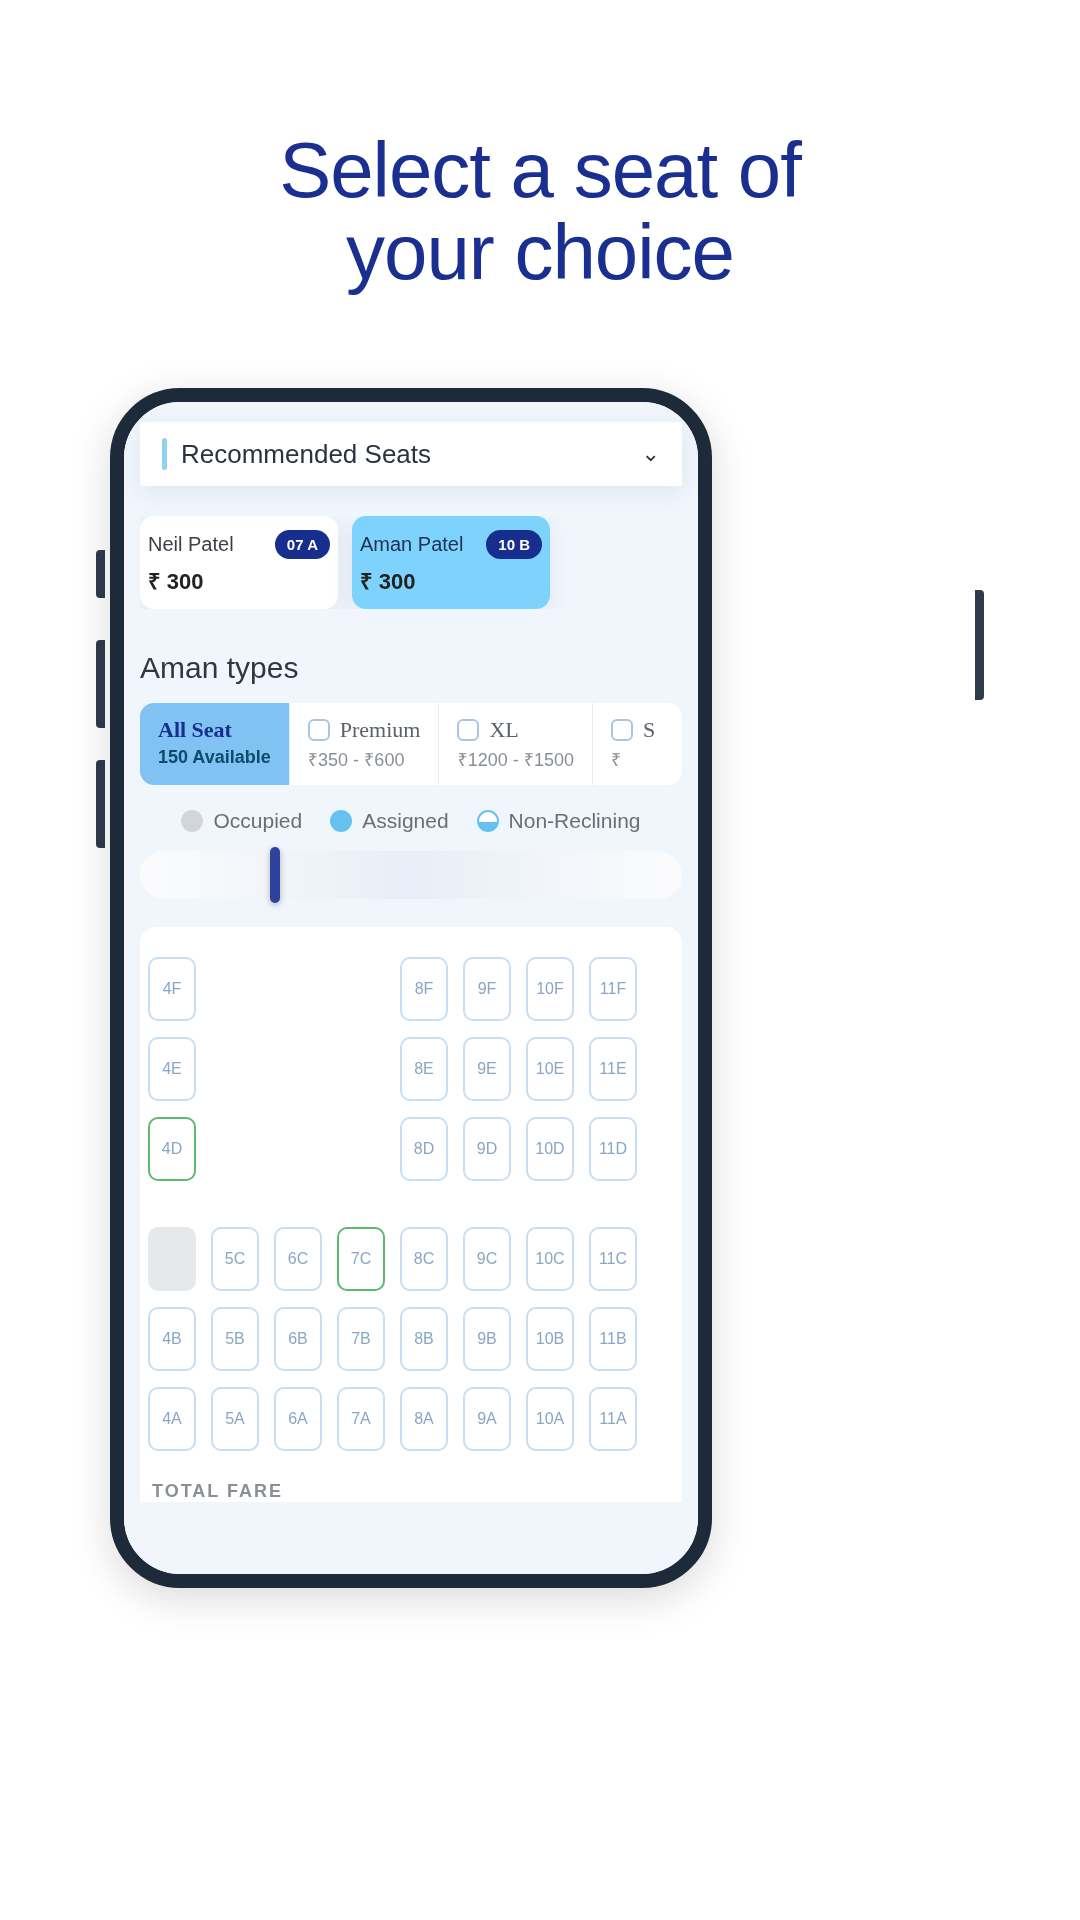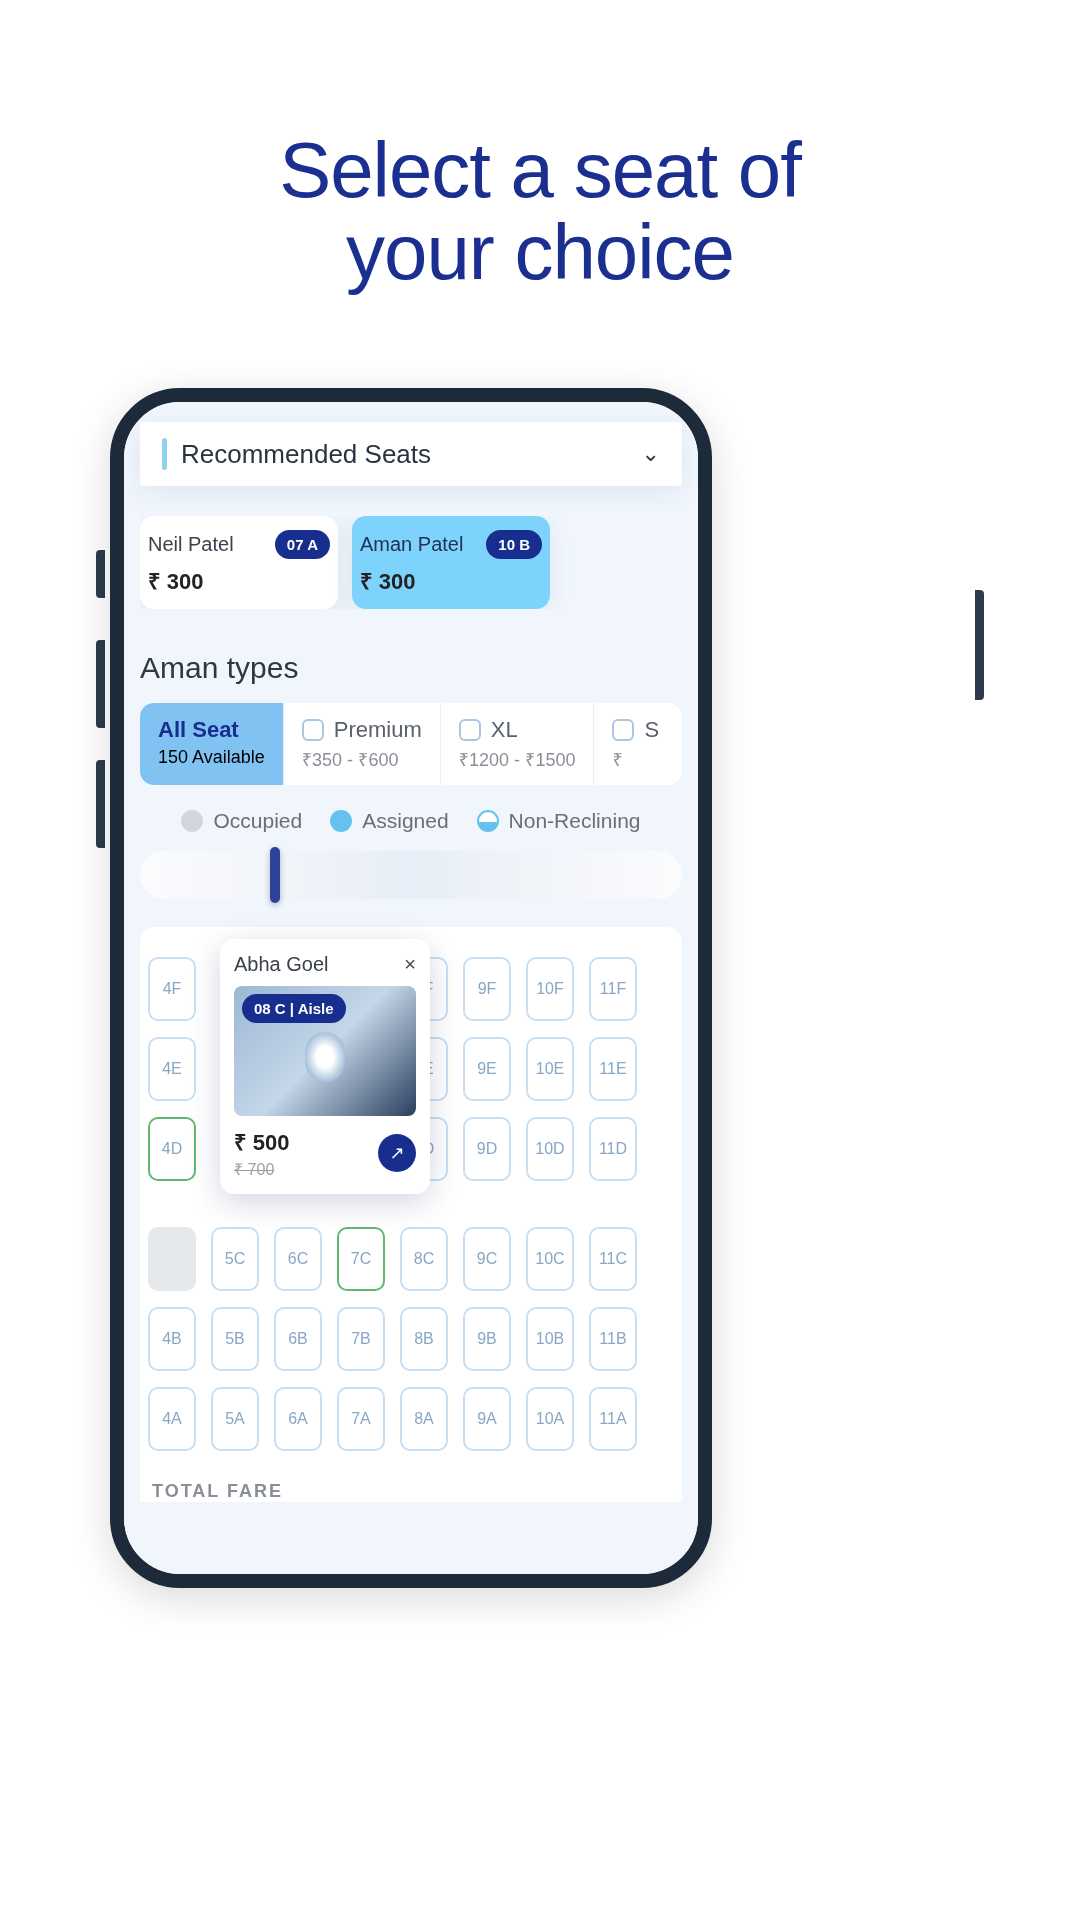--- a/index.html
+++ b/index.html
@@ -108,24 +108,24 @@
   .types {
     display: flex; gap: 0; background:#fff; border-radius:14px; overflow: hidden; margin-bottom: 24px;
   }
   .type {
     padding: 14px 18px; display:flex; flex-direction:column;
     border-right:1px solid #e5eef6;
   }
   .type.active { background:#80c3f2; }
   .type .row1 { display:flex; align-items:center; gap:10px; }
   .type .sq { width:22px; height:22px; border:2px solid #a9c7e3; border-radius:6px; background:#fff;}
-  .type .nm { font-size:22px; color:#5b616a; }
+  .type .nm { font-size:22px; color:#5b616a;font-family:Liberation Serif, serif; }
   .type.active .nm { color:#172e8f; font-weight:600; }
   .type .sub { font-size:18px; color:#8a8f96; margin-top:4px; }
-  .type.active .sub { color:#000000; }
+  .type.active .sub { color:#0c4a6e;font-weight:bold; }
 
   .legend {
     display:flex; justify-content:center; gap:28px; font-size:21px; color:#6a6f76; margin-bottom: 18px;
   }
   .legend .item { display:flex; align-items:center; gap:10px; }
   .dot { width:22px; height:22px; border-radius:50%; }
   .dot.occ { background:#d2d6da; }
   .dot.asg { background:#66c1f0; }
   .dot.nr { border:2px solid #66c1f0; background:linear-gradient(to top, #66c1f0 45%, #fff 45%); }
 
@@ -287,36 +287,20 @@
           <span>Non-Reclining</span>
         </div>
     </div>
 
     <div class="plane-scroll">
       <div class="plane-handle"></div>
     </div>
 
     <div class="seat-grid">
 
-      <div class="popup">
-        <div class="hdr">
-          <span class="nm">Abha Goel</span>
-          <span class="cls">×</span>
-        </div>
-        <div class="img">
-          <span class="seat-badge">08 C | Aisle</span>
-        </div>
-        <div class="prow">
-          <div>
-            <div class="price">₹ 500</div>
-            <div class="old">₹ 700</div>
-          </div>
-          <div class="go">↗</div>
-        </div>
-      </div>
 
       <div class="seat-row">
         <div class="seat">4F</div>
         <div class="seat" style="visibility:hidden"></div>
         <div class="seat" style="visibility:hidden"></div>
         <div class="seat" style="visibility:hidden"></div>
         <div class="seat">8F</div>
         <div class="seat">9F</div>
         <div class="seat">10F</div>
         <div class="seat">11F</div>

